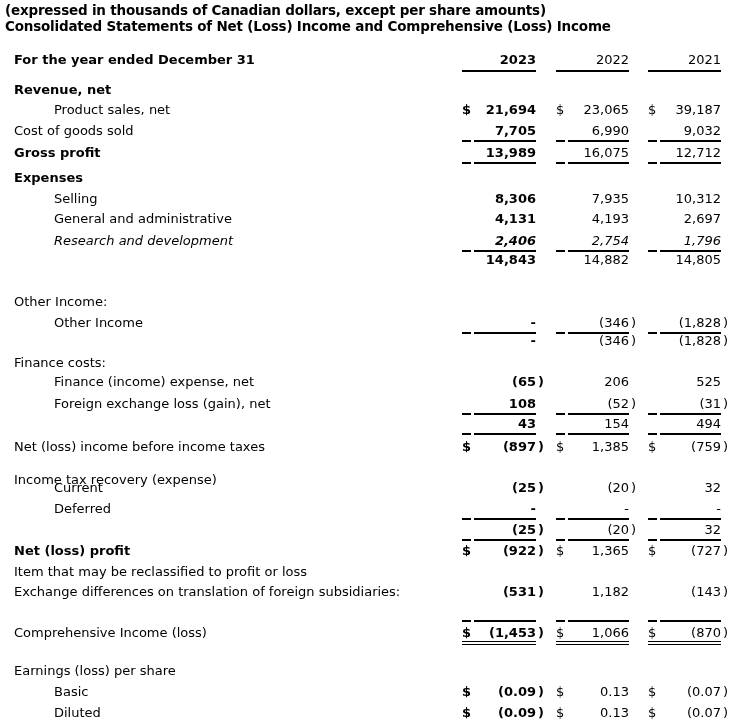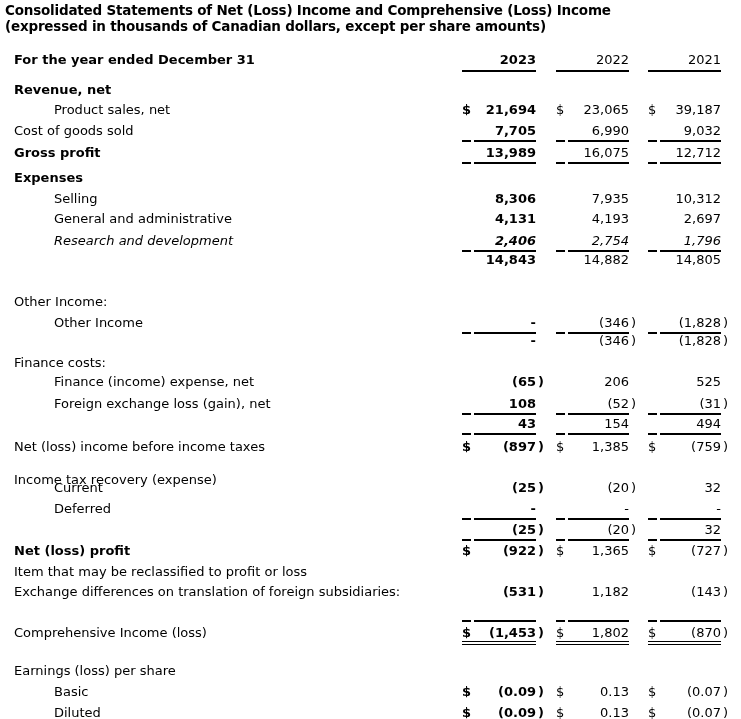--- a/index.html
+++ b/index.html
@@ -24,22 +24,22 @@
   .ol { position: absolute; left: 0; right: 0; top: -3px; height: 2px; }
   .ol::before { content: ""; position: absolute; left: 0; width: 9px; height: 2px; background: #000; }
   .ol::after { content: ""; position: absolute; left: 12px; right: 0; height: 2px; background: #000; }
   .dl { position: absolute; left: 0; right: 0; bottom: -2px; height: 4px; border-top: 1px solid #000; border-bottom: 1px solid #000; box-sizing: border-box; }
   .hdr-ul { position: absolute; left: 0; right: 0; bottom: -2px; height: 2px; background: #000; }
 </style>
 </head>
 <body>
 
 <div class="title">
+  <div>(expressed in thousands of Canadian dollars, except per share amounts)</div>
   <div>Consolidated Statements of Net (Loss) Income and Comprehensive (Loss) Income</div>
-  <div>(expressed in thousands of Canadian dollars, except per share amounts)</div>
 </div>
 
 <div id="table">
     <div class="row" style="top: 50px;">
       <div class="lbl l0 bold">For the year ended December 31</div>
       <div class="cell c0">
         <span class="num bold">2023</span>
         <div class="hdr-ul"></div>
       </div>
       <div class="cell c1">
@@ -317,21 +317,21 @@
     <div class="row" style="top: 623px;">
       <div class="lbl l0">Comprehensive Income (loss)</div>
       <div class="cell c0">
         <span class="cur bold">$</span>
         <span class="num bold">(1,453<span class="paren bold">)</span></span>
         <div class="ol"></div>
         <div class="dl"></div>
       </div>
       <div class="cell c1">
         <span class="cur">$</span>
-        <span class="num">1,802</span>
+        <span class="num">1,066</span>
         <div class="ol"></div>
         <div class="dl"></div>
       </div>
       <div class="cell c2">
         <span class="cur">$</span>
         <span class="num">(870<span class="paren">)</span></span>
         <div class="ol"></div>
         <div class="dl"></div>
       </div>
     </div>

